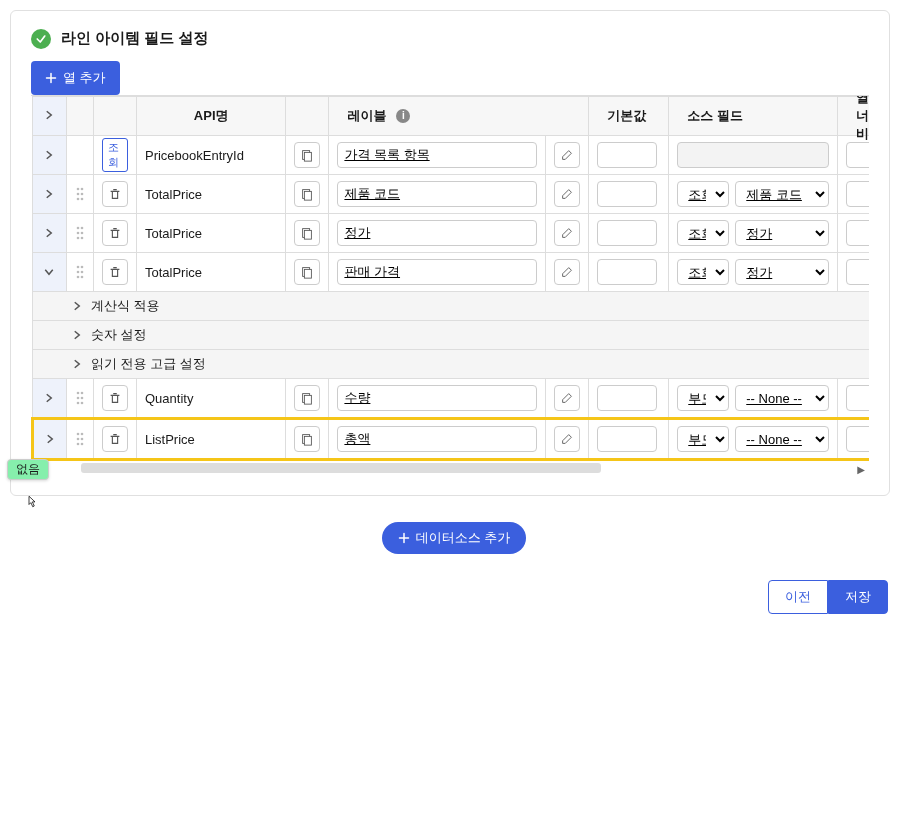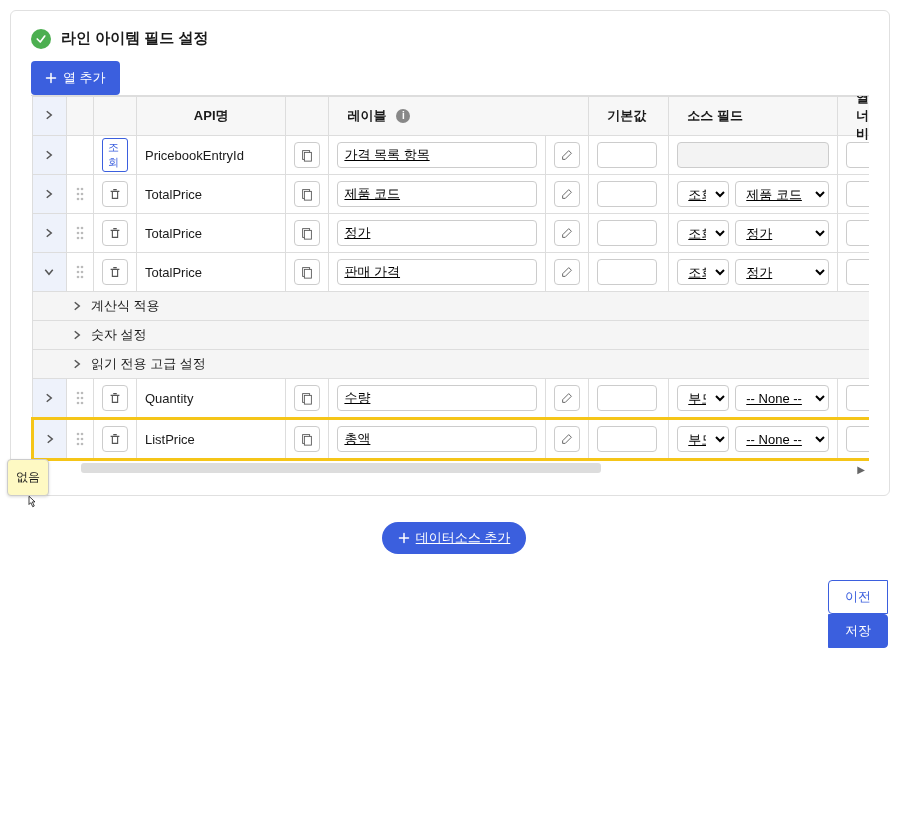--- a/index.html
+++ b/index.html
@@ -119,65 +119,65 @@
   .sel-pair select:first-child { width: 52px; }
   .sub-row td {
     background: #f5f5f5;
     height: 28px;
   }
   .sub-row .cell { height: 28px; padding: 4px 8px; gap:8px;}
   .tooltip-box {
     position: absolute;
     left: -4px;
     top: 448px;
-    background: #fef9c3;
+    background: #86efac;
     border: 1px solid #ccc;
     border-radius: 4px;
-    padding: 9px 8px;
+    padding: 1px 8px;
     font-size: 12px;
     box-shadow: 0 1px 3px rgba(0,0,0,.15);
     z-index: 5;
   }
   .cursor-svg {
     position:absolute;
     left: 12px; top: 483px;
     width: 18px; height: 18px;
     z-index: 6;
   }
   .hscroll {
     height: 12px;
     background: #fff;
     position: relative;
     margin-top: 2px;
   }
   .hscroll-thumb { position:absolute; left:50px; width:520px; top:0; height:10px; background:#ddd; border-radius:3px;}
   .hscroll-arrow { position:absolute; right:4px; top:1px; font-size:10px; color:#666;}
   .add-ds-wrap { text-align:center; margin: 26px 0 10px 0;}
-  .btn-primary.round { border-radius: 16px; padding: 7px 16px; text-decoration: underline;}
+  .btn-primary.round { border-radius: 16px; padding: 7px 16px;}
   .footer-btns {
     text-align: right;
     margin: 26px 10px 0 0;
   }
   .btn-outline {
     border: 1px solid #3b5fde;
     color: #3b5fde;
     background:#fff;
     padding: 7px 16px;
     font-size: 13px;
     cursor: pointer;
   }
   .btn-solid {
     border: 1px solid #3b5fde;
     background: #3b5fde;
     color: #fff;
     padding: 7px 16px;
     font-size: 13px;
     cursor: pointer;
   }
-  .btn-group { display:inline-flex;flex-direction:column; }
+  .btn-group { display:inline-flex; }
   .btn-group .btn-outline { border-radius: 4px 0 0 4px; }
   .btn-group .btn-solid   { border-radius: 0 4px 4px 0; }
   .info-dot {
     display:inline-block; width:14px; height:14px; border-radius:50%;
     background:#888; color:#fff; font-size:10px; line-height:14px; text-align:center;
     margin-left:4px;
   }
   .row-6-highlight td { border-top: 3px solid #f5c518 !important; border-bottom: 3px solid #f5c518 !important; }
   .row-6-highlight td:first-child { border-left: 3px solid #f5c518 !important; }
   .row-6-highlight td:last-child  { border-right: 3px solid #f5c518 !important; }

